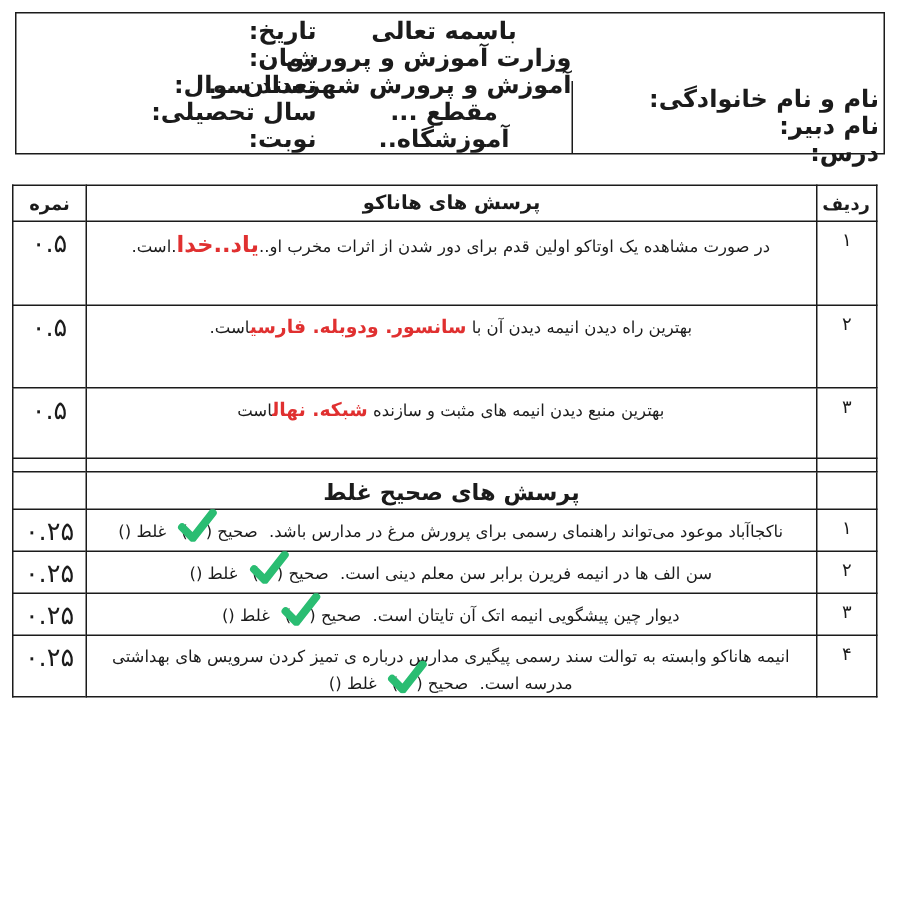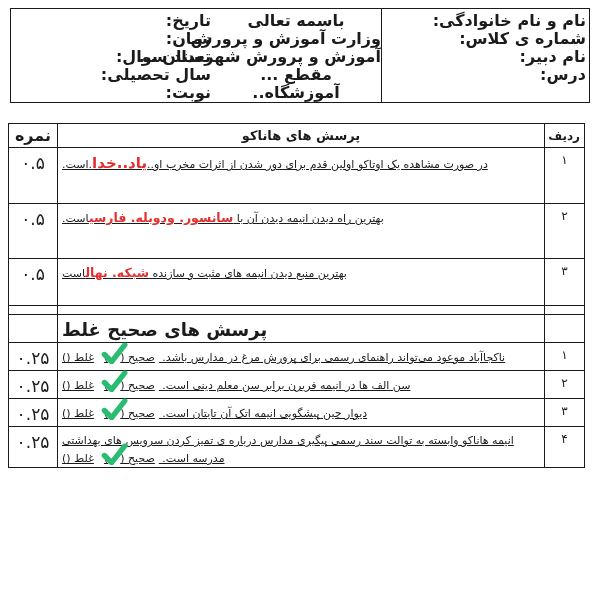--- a/index.html
+++ b/index.html
@@ -14,21 +14,21 @@
 
   
   .header-box {
     position: absolute; left: 10px; top: 8px;
     width: 580px; height: 95px;
     border: 1px solid var(--ink);
     display: flex;
     box-sizing: border-box;
   }
   .hcol { box-sizing: border-box; padding-top: 3px; }
-  .hcol-right { width: 208px; border-left: 1px solid var(--ink); text-align: right; padding-right: 3px; }
+  .hcol-right { width: 208px; border-left: 1px solid var(--ink); text-align: right; padding-right: 3px; margin-top: 45px; }
   .hcol-center { width: 170px; text-align: center; }
   .hcol-left { flex: 1; text-align: right; padding-left: 6px; }
   .hline {
     height: 18px; line-height: 18px;
     font-weight: bold; font-size: 16px;
     white-space: nowrap;
   }
 
   
   .qtable {
@@ -43,43 +43,43 @@
     font-size: 11px;
     box-sizing: border-box;
     overflow: visible;
   }
   .col-num  { width: 40px; }
   .col-score{ width: 49px; }
 
   .qtable th { font-weight: bold; text-align: center; }
   th.h-num   { font-size: 12px; height: 24px; vertical-align: middle; }
   th.h-q     { font-size: 13px; vertical-align: middle; }
-  th.h-score { font-size: 16px; vertical-align: middle; margin-top: 43px; }
+  th.h-score { font-size: 12px; vertical-align: middle; margin-top: 43px; }
 
   td.num   { text-align: center; font-size: 12px; padding-top: 5px; }
   td.score { text-align: center; font-size: 17px; padding-top: 5px; }
-  td.q     { text-align: left; padding: 5px 5px 0 4px; line-height: 1.45; text-decoration: underline; }
+  td.q     { text-align: center; padding: 5px 5px 0 4px; line-height: 1.45; }
 
   tr.fill-1 td { height: 56px; }
   tr.fill-2 td { height: 55px; }
   tr.fill-3 td { height: 47px; }
   tr.spacer td { height: 9px; padding: 0; }
   tr.section td { height: 25px; }
   tr.tf-1 td { height: 26px; }
   tr.tf-2 td { height: 23px; }
   tr.tf-3 td { height: 23px; }
   tr.tf-4 td { height: 40px; }
   tr.tf-row td.q { line-height: 1.55; }
 
   .answer { color: var(--answer_red); font-weight: bold; font-size: 12.5px; }
   .answer-big { font-size: 15px; }
 
   .section-title {
-    display: block; text-align: left;
-    font-weight: bold; font-size: 18px;
+    display: block; text-align: center;
+    font-weight: bold; font-size: 15px;
     padding-top: 2px;
   }
 
   .tf-open  { margin-right: 4px; white-space: nowrap; }
   .tf-wrong { margin-right: 10px; white-space: nowrap; }
 
   .check {
     width: 22px; height: 16px;
     vertical-align: -3px;
     margin: 0 -5px;
@@ -93,21 +93,20 @@
   }
 </style>
 </head>
 <body>
 
 <div class="page" dir="rtl">
 
   <div class="header-box">
     <div class="hcol hcol-right">
       <div class="hline">نام و نام خانوادگی:</div>
-      <div class="hline">شماره ی کلاس:</div>
       <div class="hline">نام دبیر:</div>
       <div class="hline">درس:</div>
     </div>
     <div class="hcol hcol-center">
       <div class="hline">باسمه تعالی</div>
       <div class="hline">وزارت آموزش و پرورش</div>
       <div class="hline">آموزش و پرورش شهرستان ...</div>
       <div class="hline">مقطع ...</div>
       <div class="hline">آموزشگاه..</div>
     </div>

